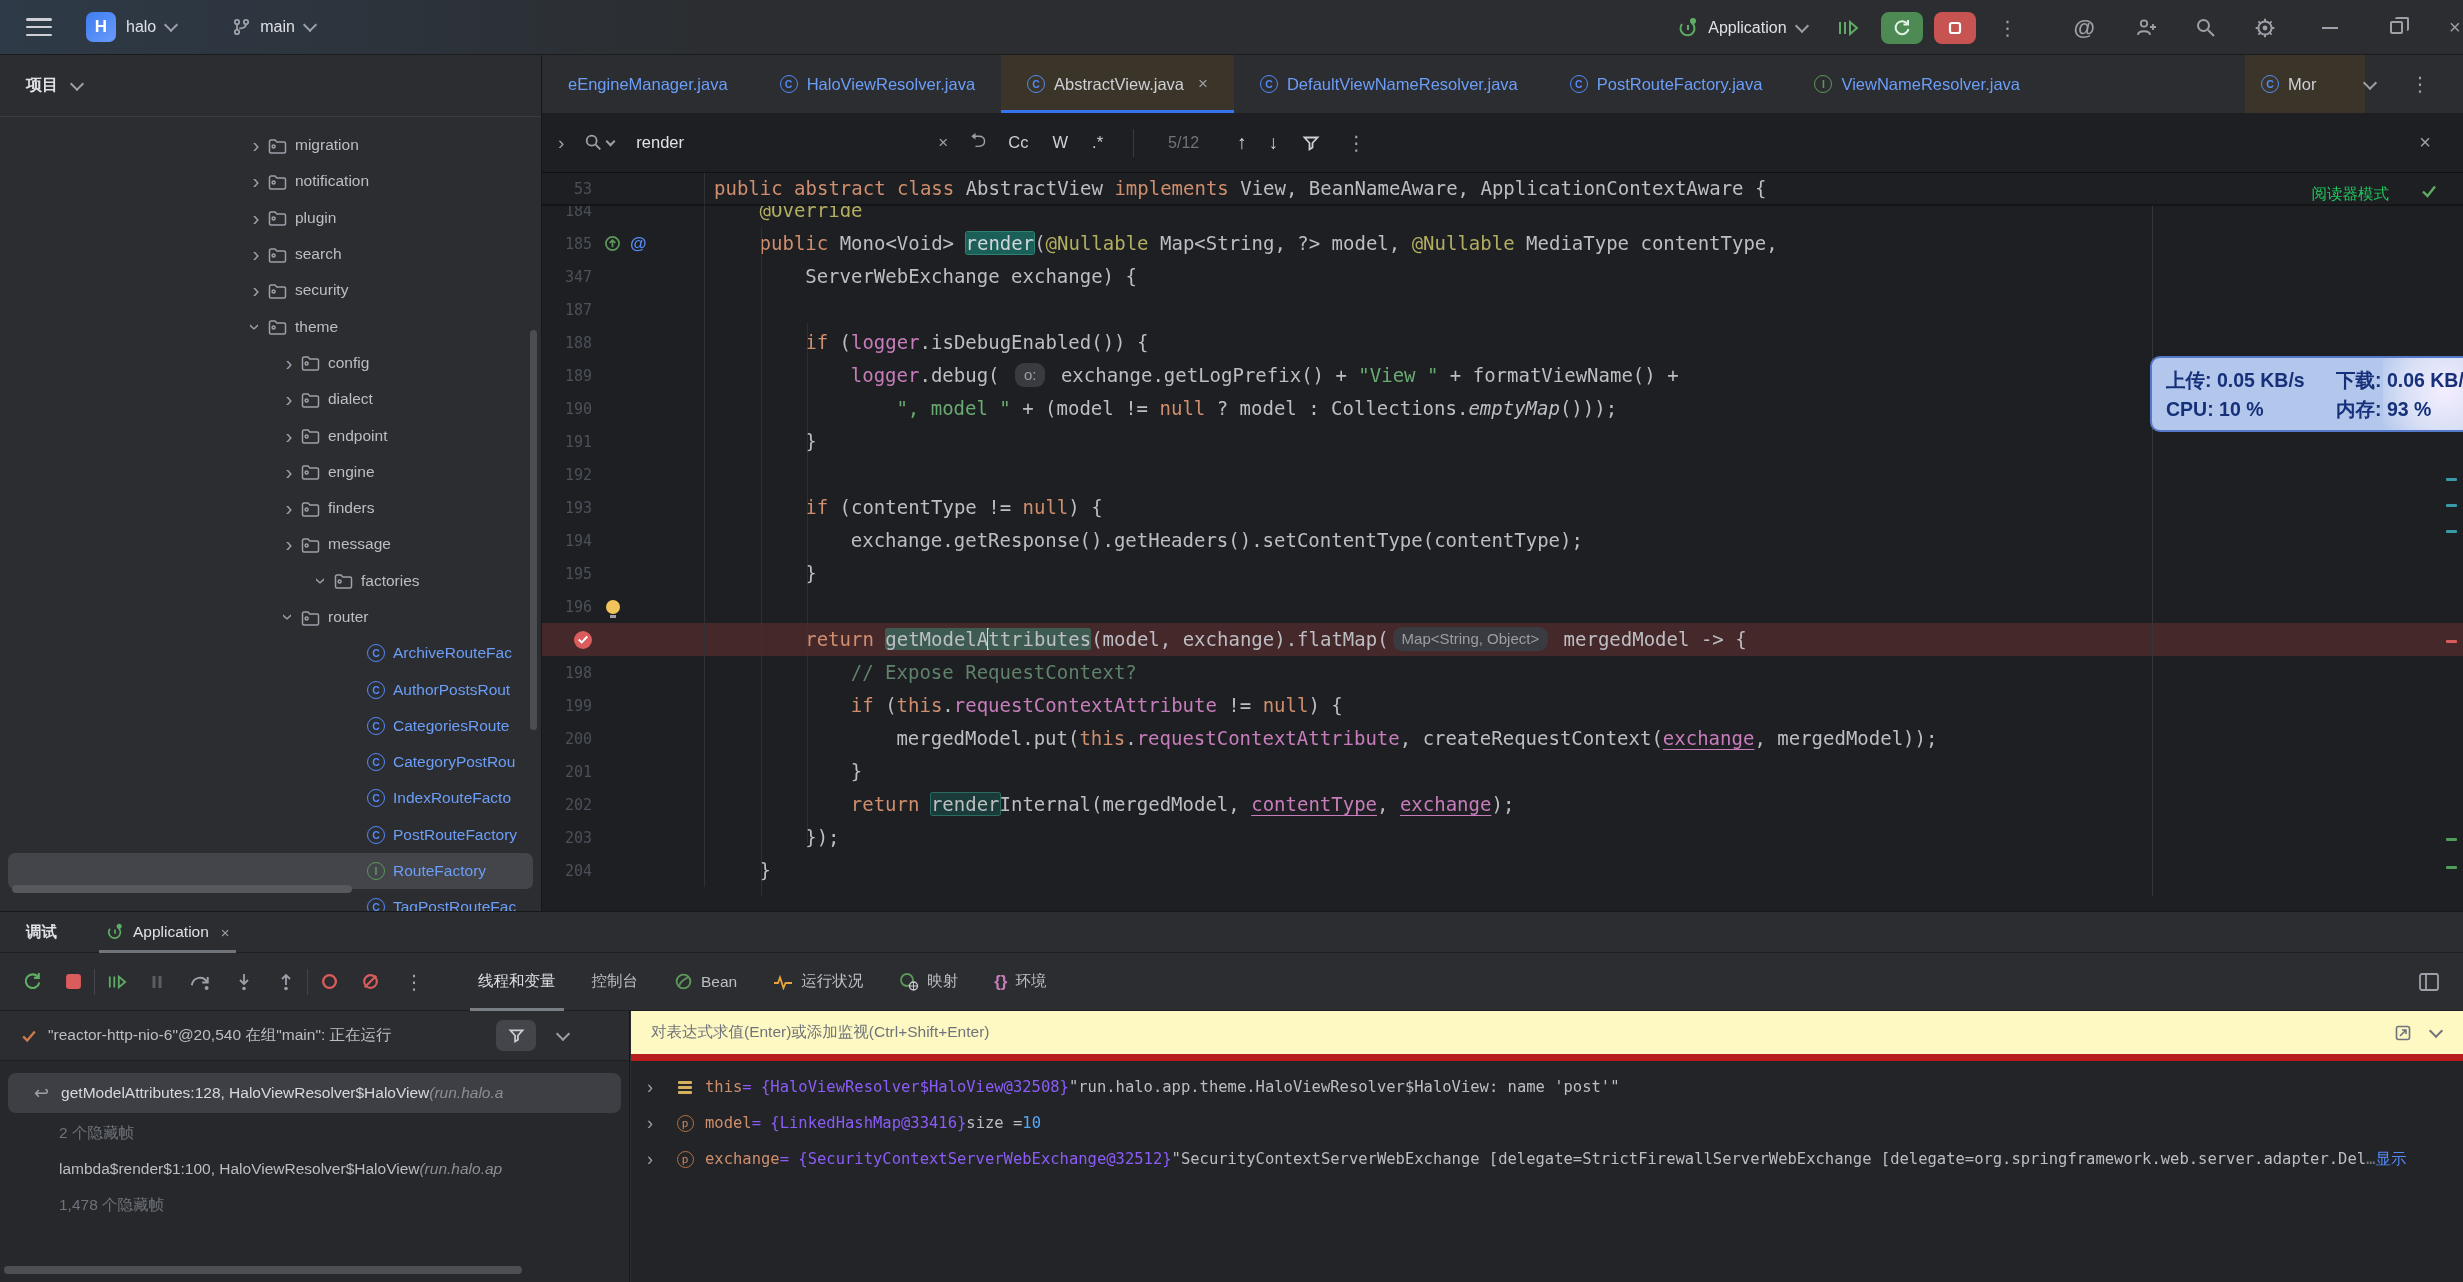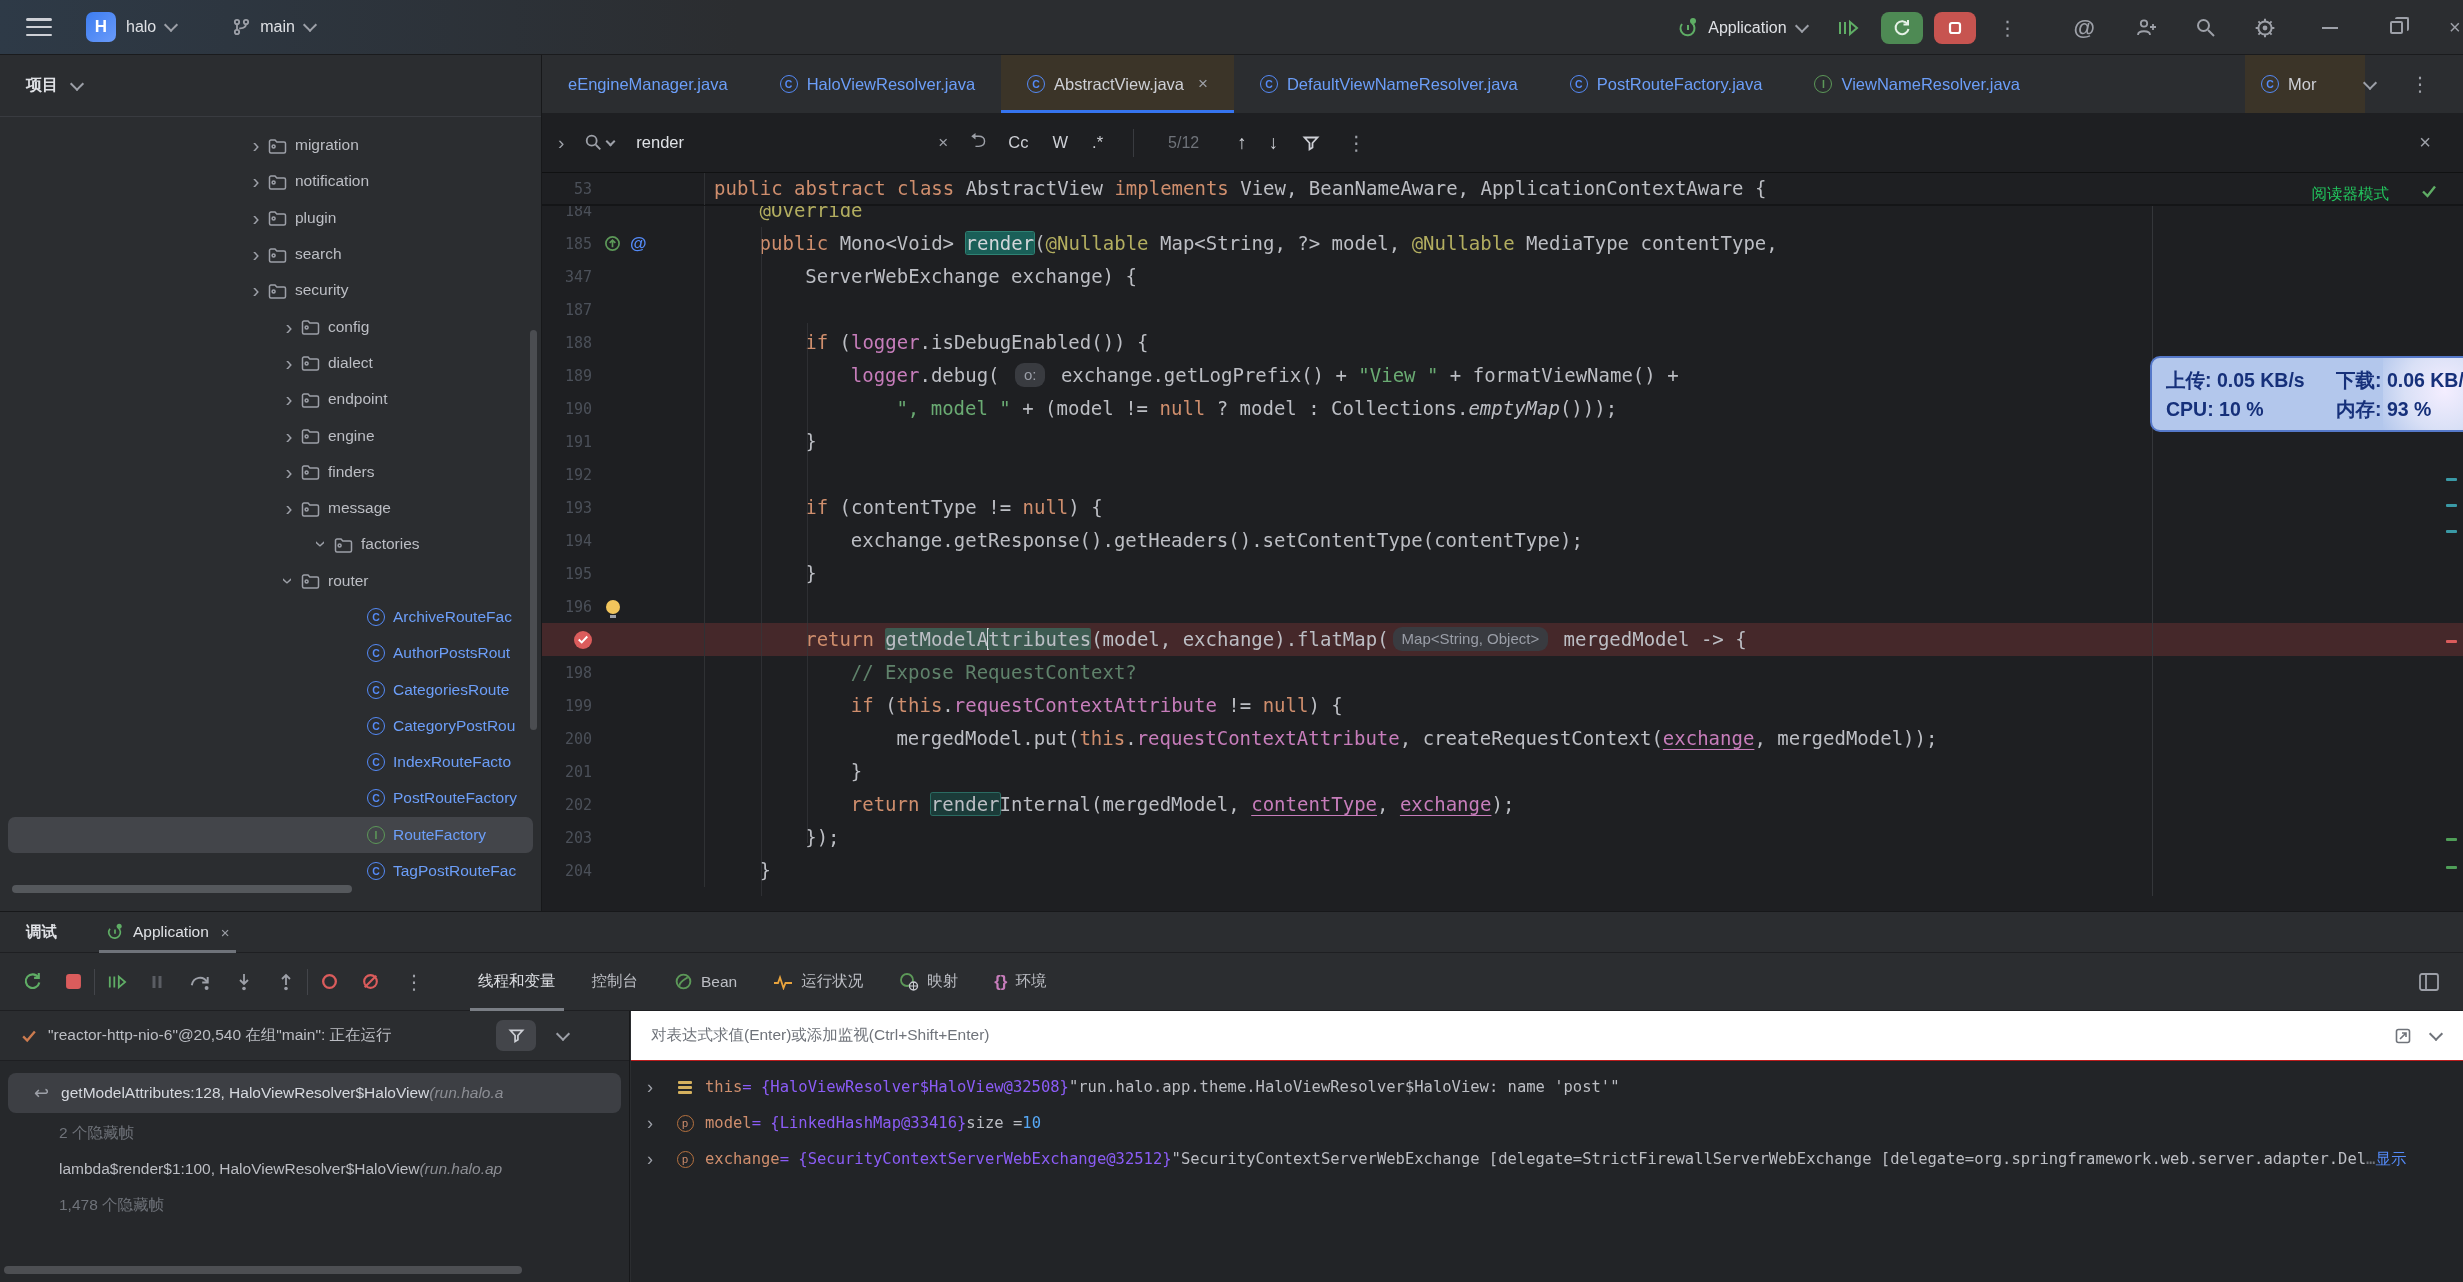--- a/index.html
+++ b/index.html
@@ -129,21 +129,21 @@
   .thread-head{height:50px;background:#2b2d30;border-bottom:1px solid #1e1f22;display:flex;align-items:center;}
   .thread-text{font-size:15.5px;color:#bcbec4;margin-left:10px;white-space:nowrap;overflow:hidden;width:440px;}
   .fbtn{width:40px;height:31px;border-radius:7px;background:#43454a;display:flex;align-items:center;justify-content:center;flex:none;margin-left:8px;}
   .frame{height:36px;display:flex;align-items:center;font-size:15.5px;white-space:nowrap;overflow:hidden;}
   .frame.sel{height:40px;background:#3d3f44;border-radius:8px;margin:12px 8px 2px 8px;color:#d5d8de;}
   .frame .ficon{color:#9da0a8;font-size:18px;margin:0 12px 0 26px;}
   .frame .floc{font-style:italic;color:#8c8e94;}
   .frame.hid{color:#6f737a;padding-left:59px;}
   .frame.plain{padding-left:59px;color:#bcbec4;}
   .vars-col{position:absolute;left:631px;top:0;right:0;bottom:0;background:#222427;overflow:hidden;}
-  .watch-row{height:50px;background:#ffffff;border-bottom:1px solid #b91c1c;display:flex;align-items:center;position:relative;}
+  .watch-row{height:50px;background:#fef9c3;border-bottom:7px solid #b91c1c;display:flex;align-items:center;position:relative;}
   .watch-ph{color:#6f737a;font-size:15.5px;margin-left:20px;}
   .vrow{height:36px;display:flex;align-items:center;white-space:nowrap;overflow:hidden;
      font:15.5px "DejaVu Sans Mono",monospace;}
   .vchev{width:16px;color:#9da0a8;font-size:18px;margin:0 12px 0 16px;flex:none;font-family:"Liberation Sans",sans-serif;}
   .vicon{width:20px;flex:none;margin-right:10px;display:flex;justify-content:center;}
   .pring{width:17px;height:17px;border-radius:50%;border:1.6px solid #b5713f;color:#cf8e6d;
      font-size:11px;display:flex;align-items:center;justify-content:center;font-family:"Liberation Sans",sans-serif;}
   .this-ic{display:flex;flex-direction:column;gap:2px;}
   .this-ic i{width:14px;height:3px;background:#d5b15e;border-radius:1px;}
   .v-name{color:#cf8e6d;} .v-ref{color:#8b5cf6;} .v-str{color:#bcbec4;} .v-num{color:#56a8f5;}
@@ -283,20 +283,31 @@
         <div class="trow">
           <span style="flex: 0 0 auto; width: 238px;"></span>
           <span class="tchev">›</span>
           <span class="ticon">
             <svg width="19" height="17" viewBox="0 0 19 17" fill="none" stroke="#9da0a8" stroke-width="1.5">
               <path d="M1.5 4.5 a1.5 1.5 0 0 1 1.5 -1.5 h4 l1.8 2 h7.2 a1.5 1.5 0 0 1 1.5 1.5 v8 a1.5 1.5 0 0 1 -1.5 1.5 h-13 a1.5 1.5 0 0 1 -1.5 -1.5 z"></path>
               <circle cx="5.6" cy="9.5" r="1.5"></circle>
             </svg>
           </span>
           <span class="tlabel">security</span>
+        </div>
+        <div class="trow">
+          <span style="flex: 0 0 auto; width: 238px;"></span>
+          <span class="tchev exp">›</span>
+          <span class="ticon">
+            <svg width="19" height="17" viewBox="0 0 19 17" fill="none" stroke="#9da0a8" stroke-width="1.5">
+              <path d="M1.5 4.5 a1.5 1.5 0 0 1 1.5 -1.5 h4 l1.8 2 h7.2 a1.5 1.5 0 0 1 1.5 1.5 v8 a1.5 1.5 0 0 1 -1.5 1.5 h-13 a1.5 1.5 0 0 1 -1.5 -1.5 z"></path>
+              <circle cx="5.6" cy="9.5" r="1.5"></circle>
+            </svg>
+          </span>
+          <span class="tlabel">theme</span>
         </div>
         <div class="trow">
           <span style="flex: 0 0 auto; width: 271px;"></span>
           <span class="tchev">›</span>
           <span class="ticon">
             <svg width="19" height="17" viewBox="0 0 19 17" fill="none" stroke="#9da0a8" stroke-width="1.5">
               <path d="M1.5 4.5 a1.5 1.5 0 0 1 1.5 -1.5 h4 l1.8 2 h7.2 a1.5 1.5 0 0 1 1.5 1.5 v8 a1.5 1.5 0 0 1 -1.5 1.5 h-13 a1.5 1.5 0 0 1 -1.5 -1.5 z"></path>
               <circle cx="5.6" cy="9.5" r="1.5"></circle>
             </svg>
           </span>

